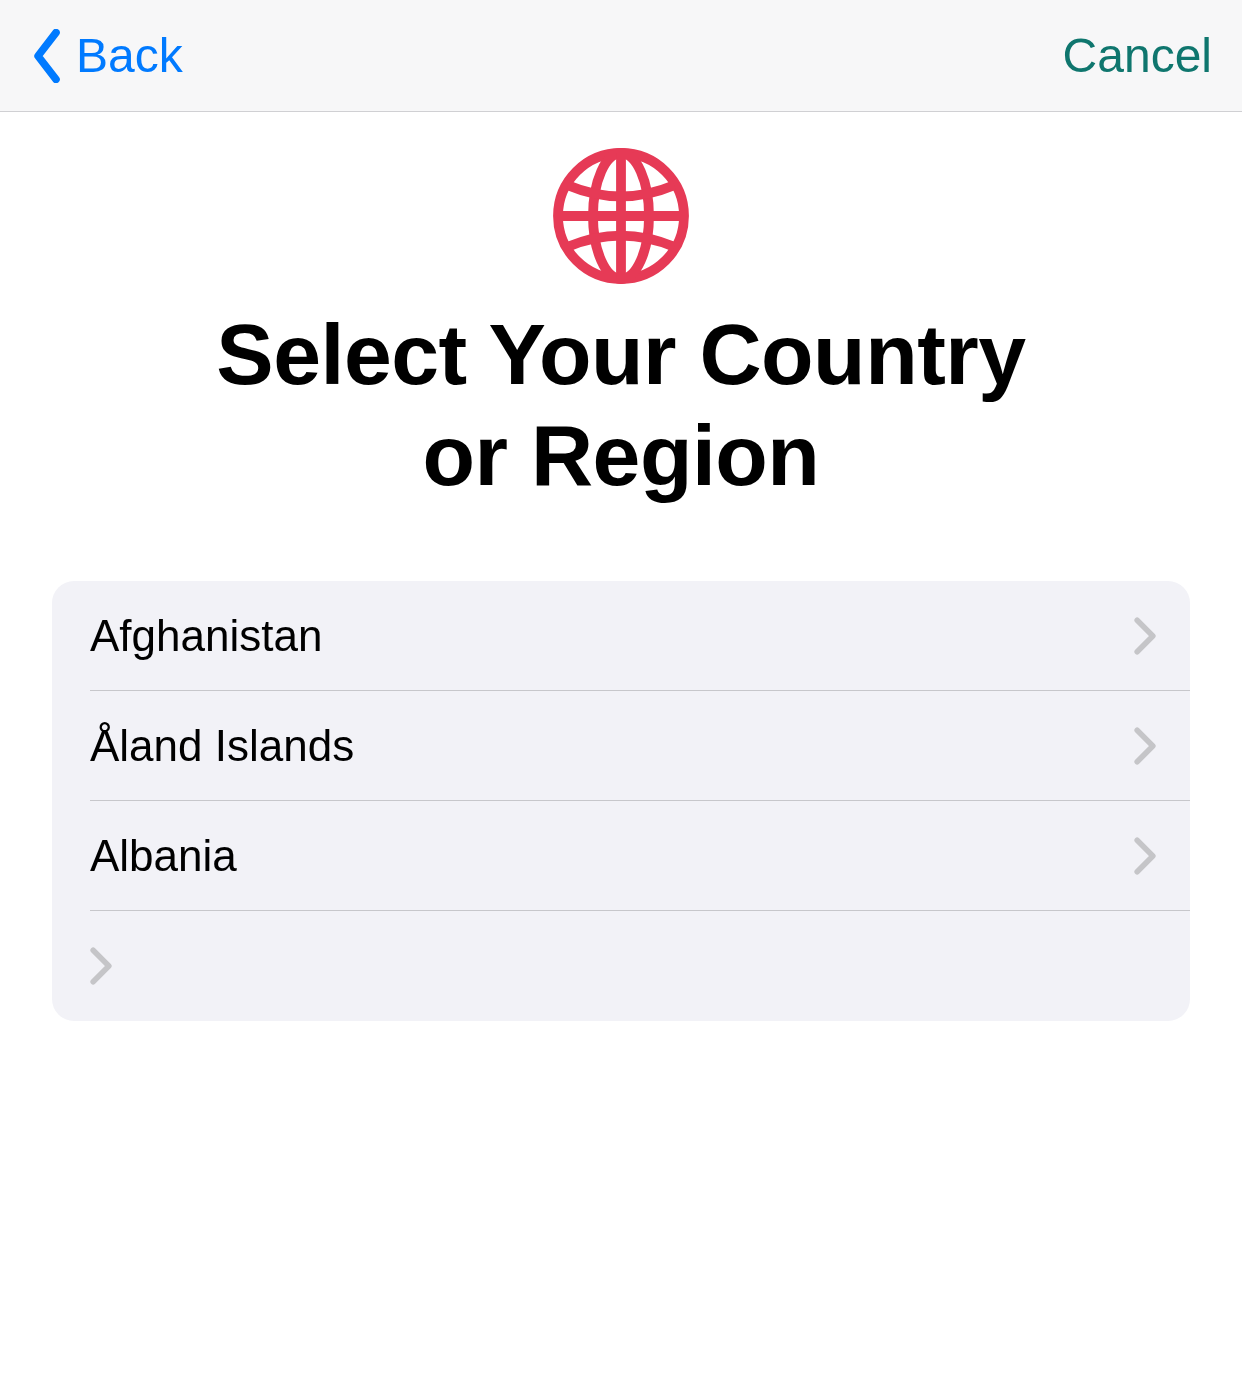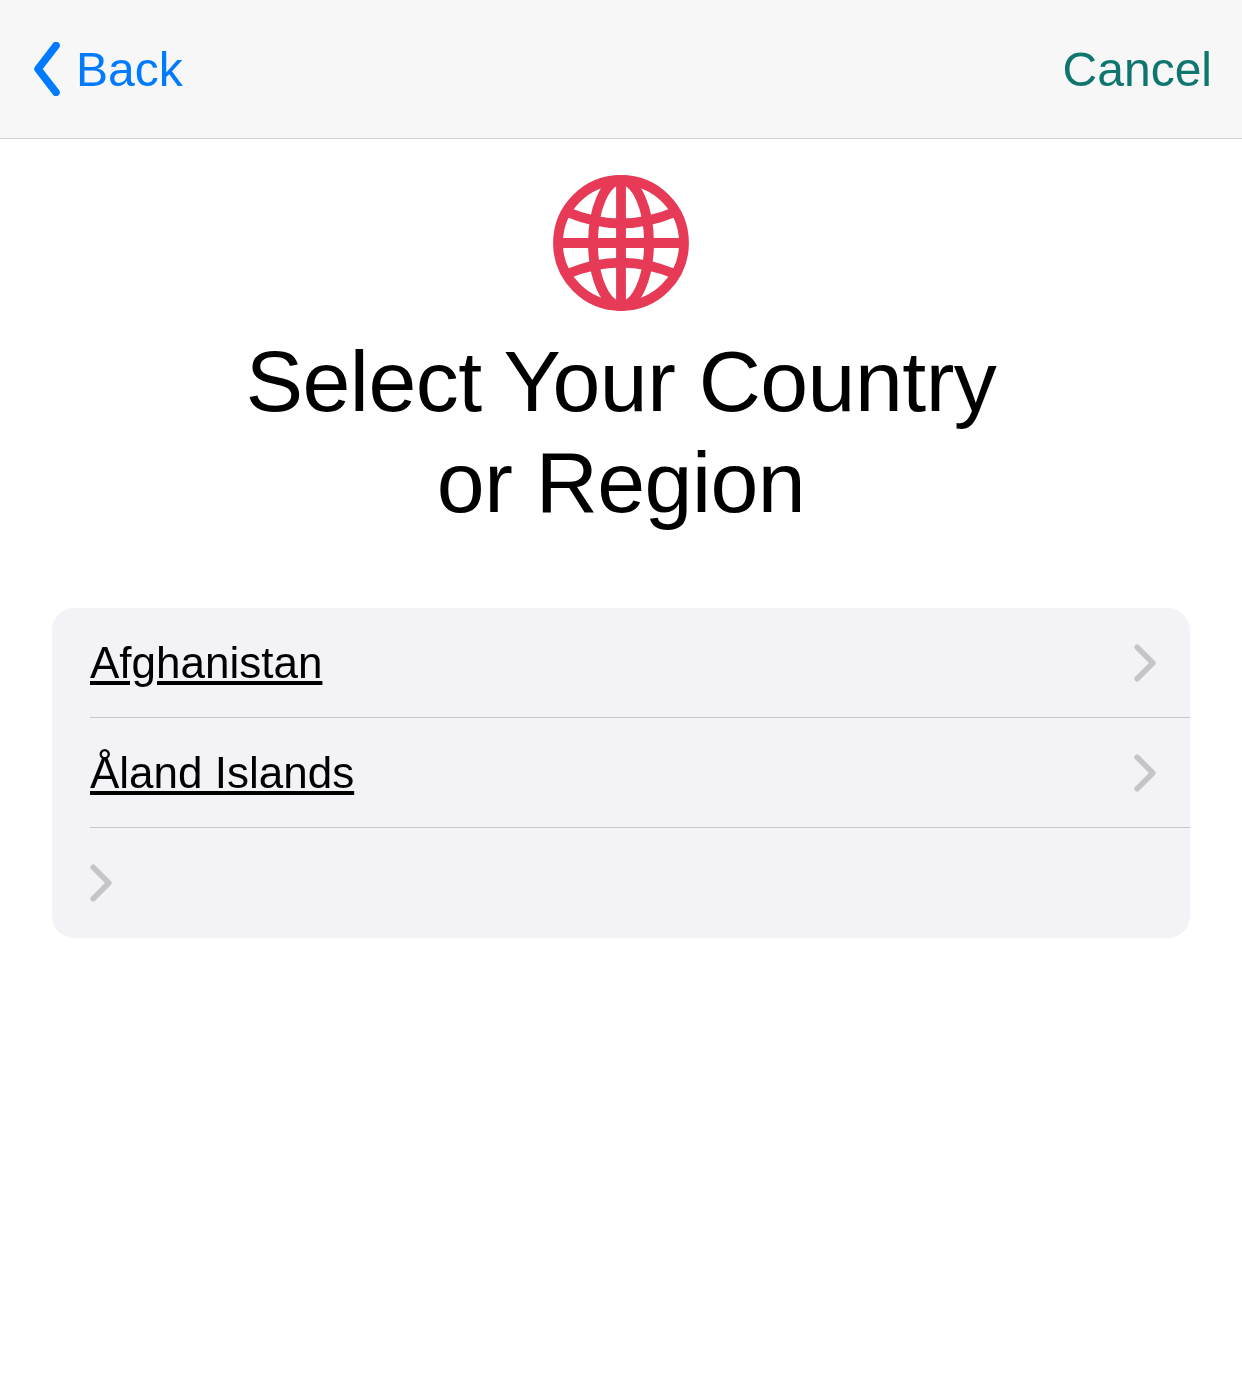--- a/index.html
+++ b/index.html
@@ -4,21 +4,21 @@
   <style>
     * { margin: 0; padding: 0; box-sizing: border-box; }
     body {
       width: 1242px;
       height: 1389px;
       font-family: -apple-system, BlinkMacSystemFont, "SF Pro Text", "Helvetica Neue", Arial, sans-serif;
       background: #fff;
       color: #000;
     }
     .navbar {
-      height: 139px;
+      height: 112px;
       background: #f7f7f8;
       border-bottom: 1px solid #d0d0d3;
       display: flex;
       align-items: center;
       justify-content: space-between;
       padding: 0 30px;
     }
     .nav-left {
       display: flex;
       align-items: center;
@@ -47,32 +47,31 @@
     .globe-wrap {
       width: 140px;
       height: 140px;
       display: flex;
       align-items: center;
       justify-content: center;
     }
     .title {
       margin-top: 18px;
       font-size: 86px;
-      font-weight: 400;
+      font-weight: 700;
       letter-spacing: -0.5px;
       text-align: center;
       line-height: 1.18;
       white-space: pre-line;
     }
     .list {
       margin: 74px 52px 0 52px;
       background: #f2f2f7;
       border-radius: 22px;
       overflow: hidden;
-      text-decoration: underline;
     }
     .row {
       height: 110px;
       display: flex;
       align-items: center;
       justify-content: space-between;
       padding: 0 34px 0 38px;
       cursor: pointer;
       position: relative;
     }
@@ -138,19 +137,27 @@
   </div>
   <div class="row">
     <span class="row-label">Åland Islands</span>
     <span class="chev">
       <svg viewBox="0 0 14 24">
           <polyline points="2,2 12,12 2,22" fill="none" stroke="currentColor" stroke-width="3.5" stroke-linecap="round" stroke-linejoin="round"></polyline>
         </svg>
     </span>
   </div>
   <div class="row">
+    <span class="row-label">Albania</span>
+    <span class="chev">
+      <svg viewBox="0 0 14 24">
+          <polyline points="2,2 12,12 2,22" fill="none" stroke="currentColor" stroke-width="3.5" stroke-linecap="round" stroke-linejoin="round"></polyline>
+        </svg>
+    </span>
+  </div>
+  <div class="row">
     <span class="chev">
       <svg viewBox="0 0 14 24">
           <polyline points="2,2 12,12 2,22" fill="none" stroke="currentColor" stroke-width="3.5" stroke-linecap="round" stroke-linejoin="round"></polyline>
         </svg>
     </span>
   </div>
 </div>
 
 </body></html>

